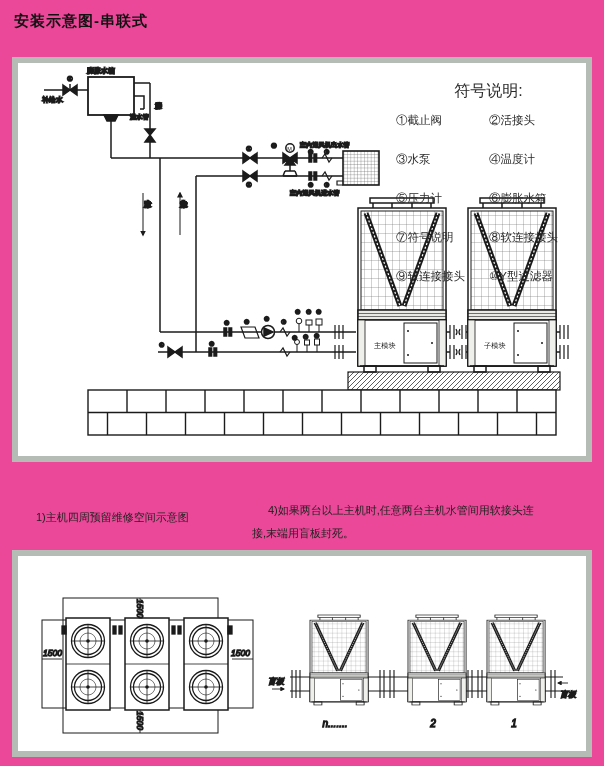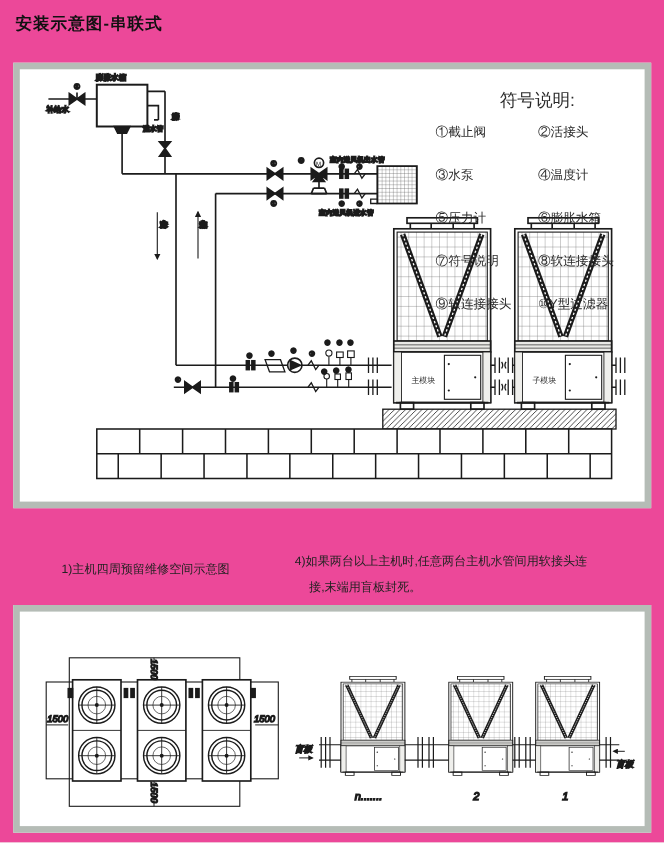--- a/index.html
+++ b/index.html
@@ -193,23 +193,23 @@
 
       <g stroke-width="1.4">
         <rect x="70" y="327" width="468" height="45" fill="#fff"></rect>
         <path d="M70,349.5 H538"></path>
         <path d="M109,327 V349.5 M148,327 V349.5 M187,327 V349.5 M226,327 V349.5 M265,327 V349.5 M304,327 V349.5 M343,327 V349.5 M382,327 V349.5 M421,327 V349.5 M460,327 V349.5 M499,327 V349.5"></path>
         <path d="M89.5,349.5 V372 M128.5,349.5 V372 M167.5,349.5 V372 M206.5,349.5 V372 M245.5,349.5 V372 M284.5,349.5 V372 M323.5,349.5 V372 M362.5,349.5 V372 M401.5,349.5 V372 M440.5,349.5 V372 M479.5,349.5 V372 M518.5,349.5 V372"></path>
       </g>
     </svg>
   </div>
 
-  <div class="note" style="left:36px;top:510px;margin-left:20px;">1)主机四周预留维修空间示意图</div>
+  <div class="note" style="left:36px;top:510px;">1)主机四周预留维修空间示意图</div>
   <div class="note" style="left:268px;top:503px;">4)如果两台以上主机时,任意两台主机水管间用软接头连</div>
-  <div class="note" style="left:252px;top:526px;margin-left:29px;">接,末端用盲板封死。</div>
+  <div class="note" style="left:252px;top:526px;">接,末端用盲板封死。</div>
 
   <div class="panel" style="top:550px;height:195px;font-style:italic;">
     <svg width="568" height="195" viewBox="0 0 568 195" stroke="#1b1b1b" fill="none" stroke-width="1.3" font-family="&quot;Liberation Sans&quot;,sans-serif">
       <defs>
         <marker id="arr2" viewBox="0 0 8 8" refX="6" refY="4" markerWidth="5.5" markerHeight="5.5" orient="auto">
           <path d="M0,0 L8,4 L0,8 Z" fill="#1b1b1b" stroke="none"></path>
         </marker>
 
         <g id="plan-unit">
           <rect x="0" y="0" width="44" height="92" fill="#fff" stroke-width="1.5"></rect>

